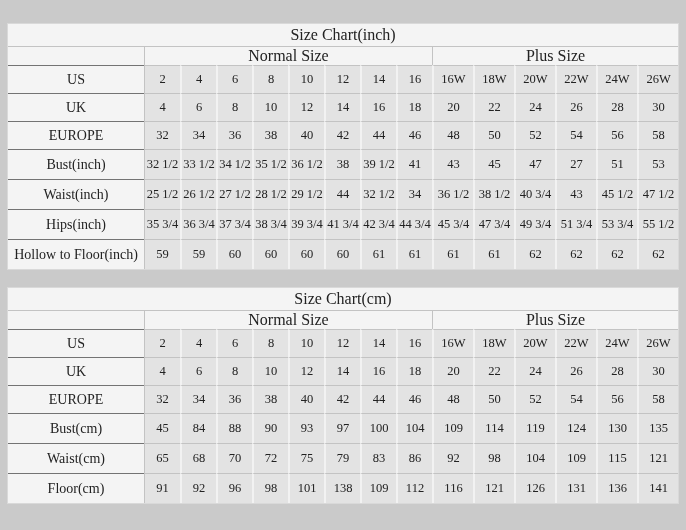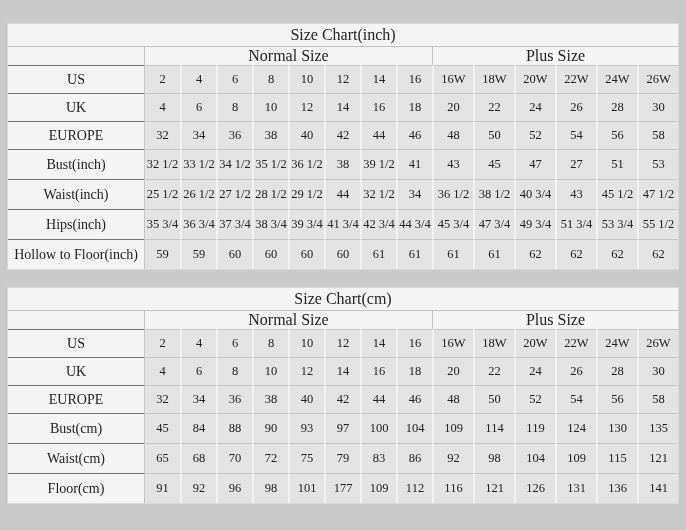--- a/index.html
+++ b/index.html
@@ -346,21 +346,21 @@
           <td class="data-cell">115</td>
           <td class="data-cell">121</td>
         </tr>
         <tr>
           <th class="label-cell">Floor(cm)</th>
           <td class="data-cell first-data">91</td>
           <td class="data-cell">92</td>
           <td class="data-cell">96</td>
           <td class="data-cell">98</td>
           <td class="data-cell">101</td>
-          <td class="data-cell">177</td>
+          <td class="data-cell">138</td>
           <td class="data-cell">109</td>
           <td class="data-cell">112</td>
           <td class="data-cell">116</td>
           <td class="data-cell">121</td>
           <td class="data-cell">126</td>
           <td class="data-cell">131</td>
           <td class="data-cell">136</td>
           <td class="data-cell">141</td>
         </tr>
       </tbody>

